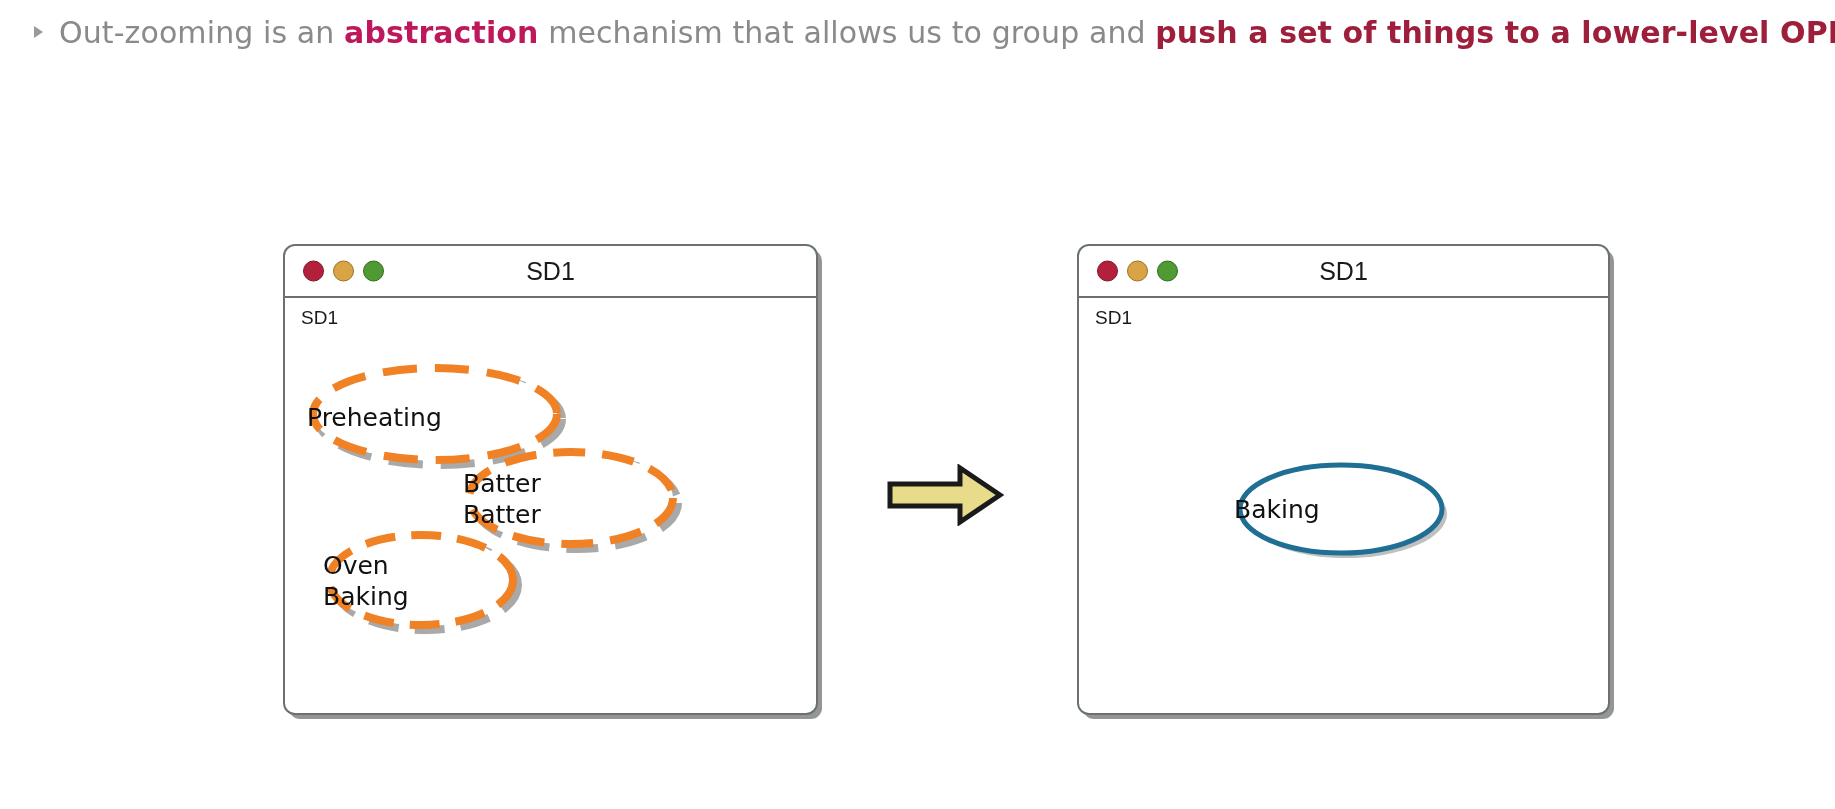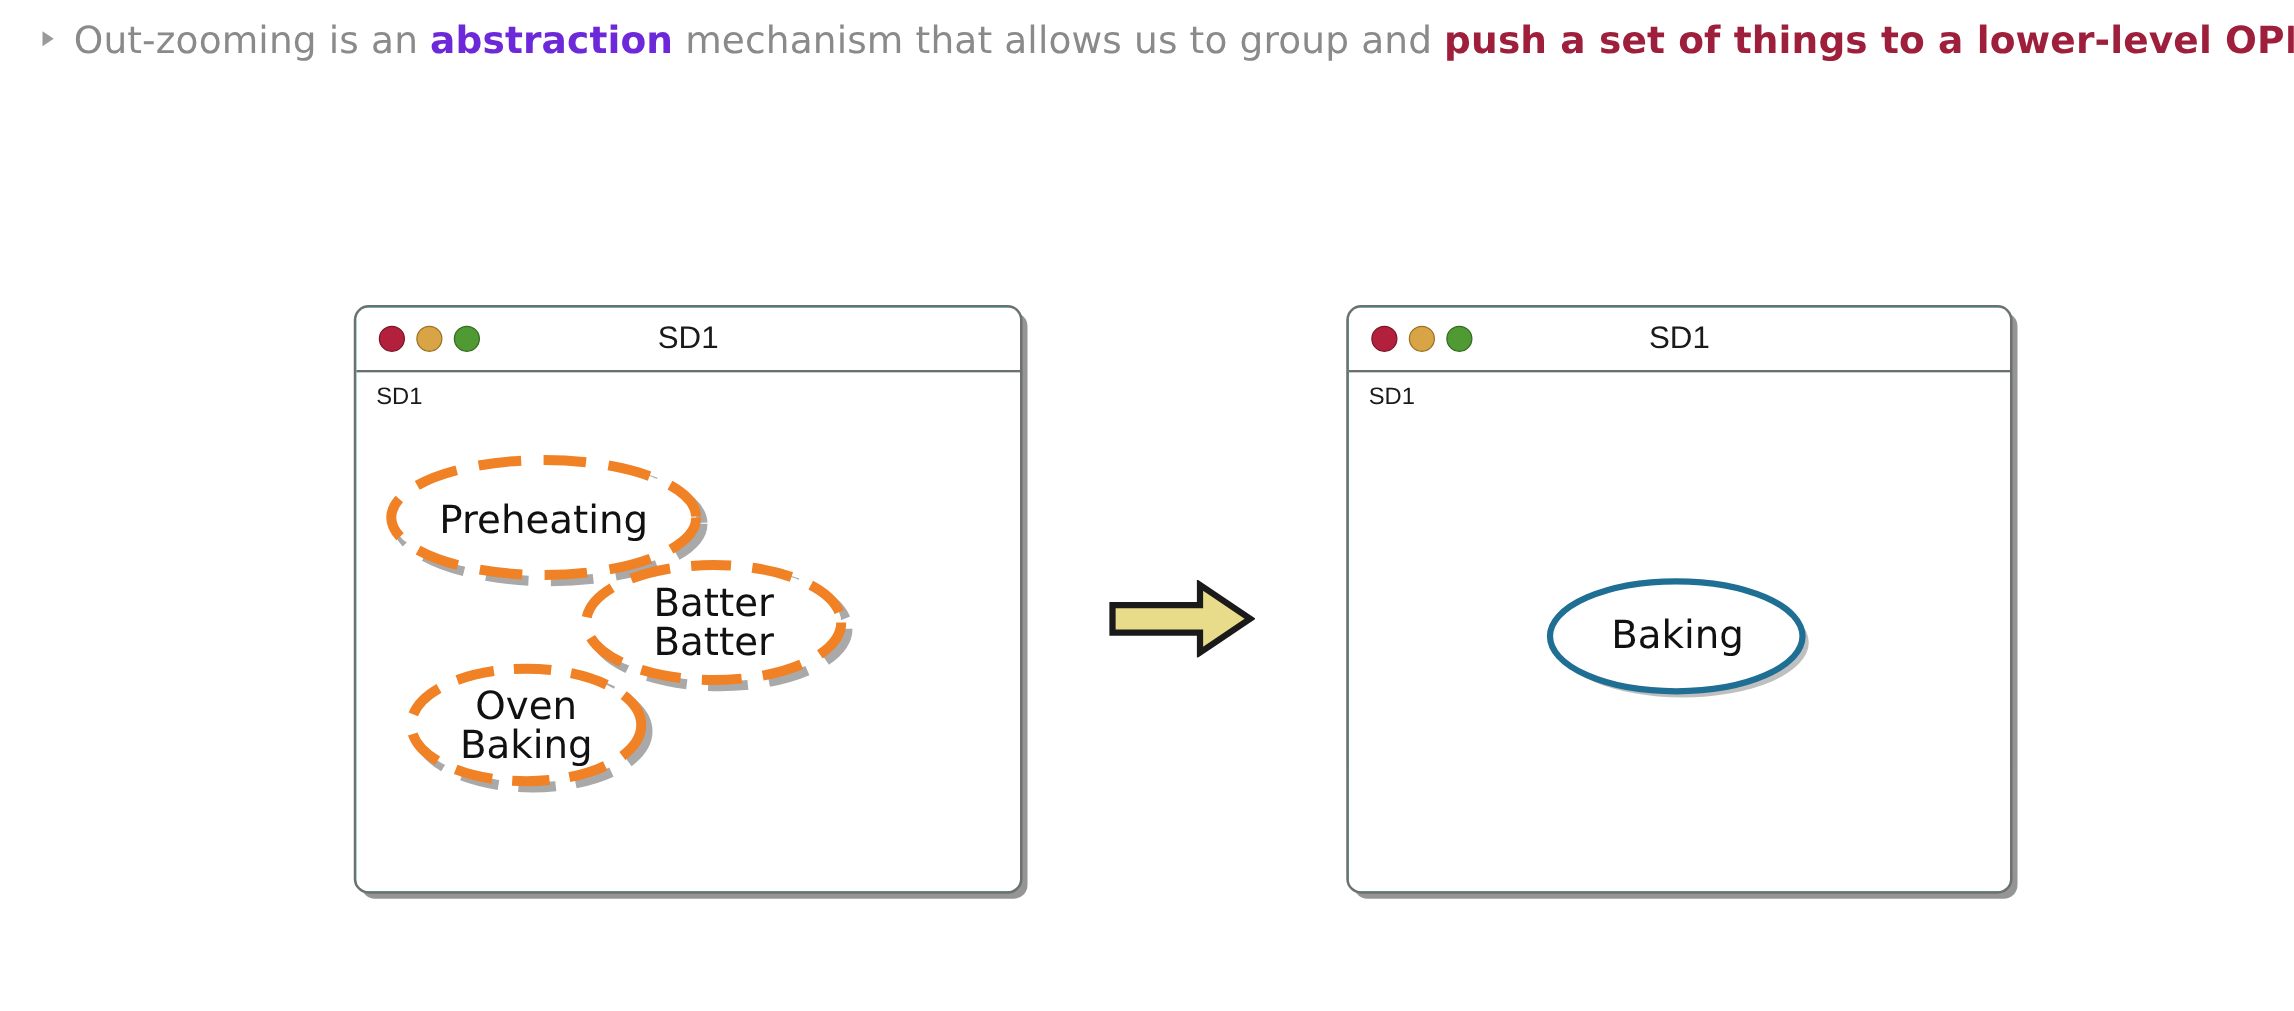--- a/index.html
+++ b/index.html
@@ -38,21 +38,21 @@
     flex: 0 0 auto;
   }
   .headline-text {
     font-size: 30px;
     line-height: 42px;
     color: #8a8a8a;
     letter-spacing: 0.1px;
     font-weight: 400;
   }
   .headline-text .em-red {
-    color: #6d28d9;
+    color: #be185d;
     font-weight: 700;
   }
   .headline-text .tail-red {
     color: #9e1f3c;
     font-weight: 700;
   }
 
   
   .window {
     position: absolute;
@@ -122,22 +122,21 @@
   }
   .node svg {
     display: block;
     overflow: visible;
   }
   .node-label {
     position: absolute;
     left: 0; right: 0;
     top: 50%;
     transform: translateY(-50%);
-    text-align: center;
-    font-size: 31px;
+    font-size: 25px;
     line-height: 31px;
     color: #111111;
     pointer-events: none;
     font-family: "DejaVu Sans", sans-serif;
   }
 
   #node-preheating    { left: 22px;  top: 62px;  width: 256px; height: 110px; }
   #node-batter        { left: 178px; top: 146px; width: 216px; height: 110px; }
   #node-oven          { left: 38px;  top: 228px; width: 196px; height: 110px; }
   #node-baking        { left: 155px; top: 160px; width: 216px; height: 104px; }

